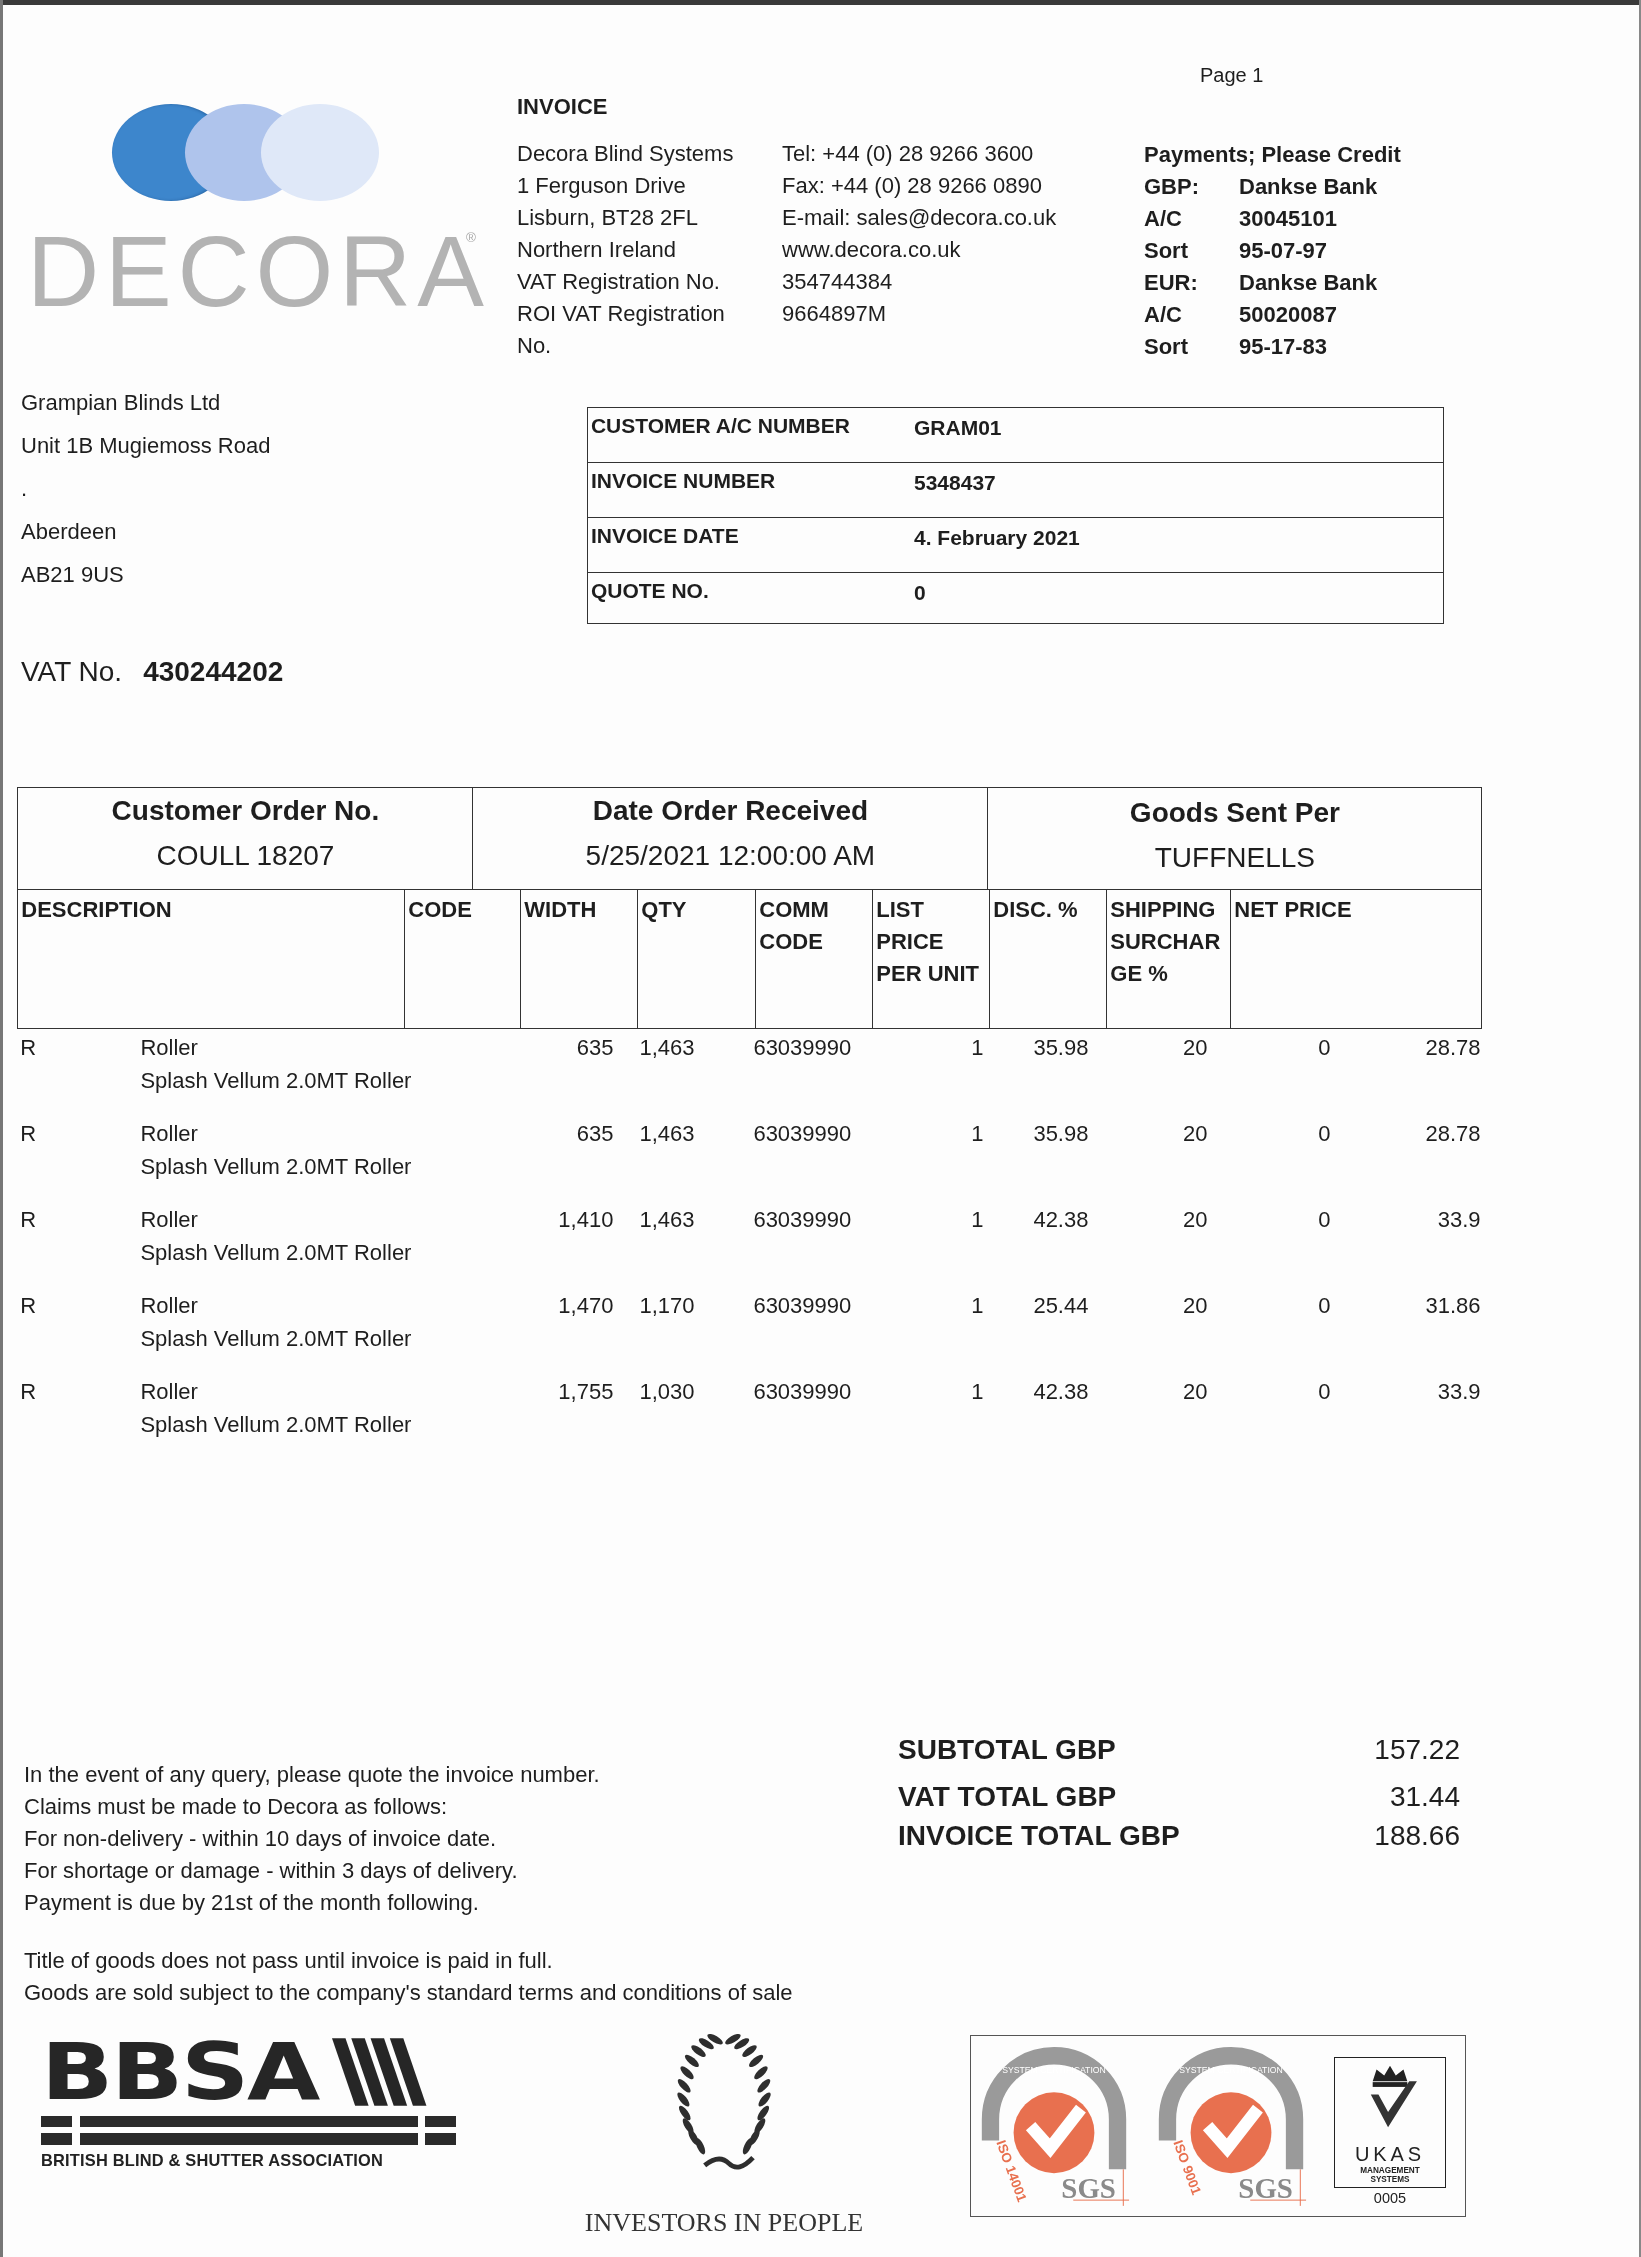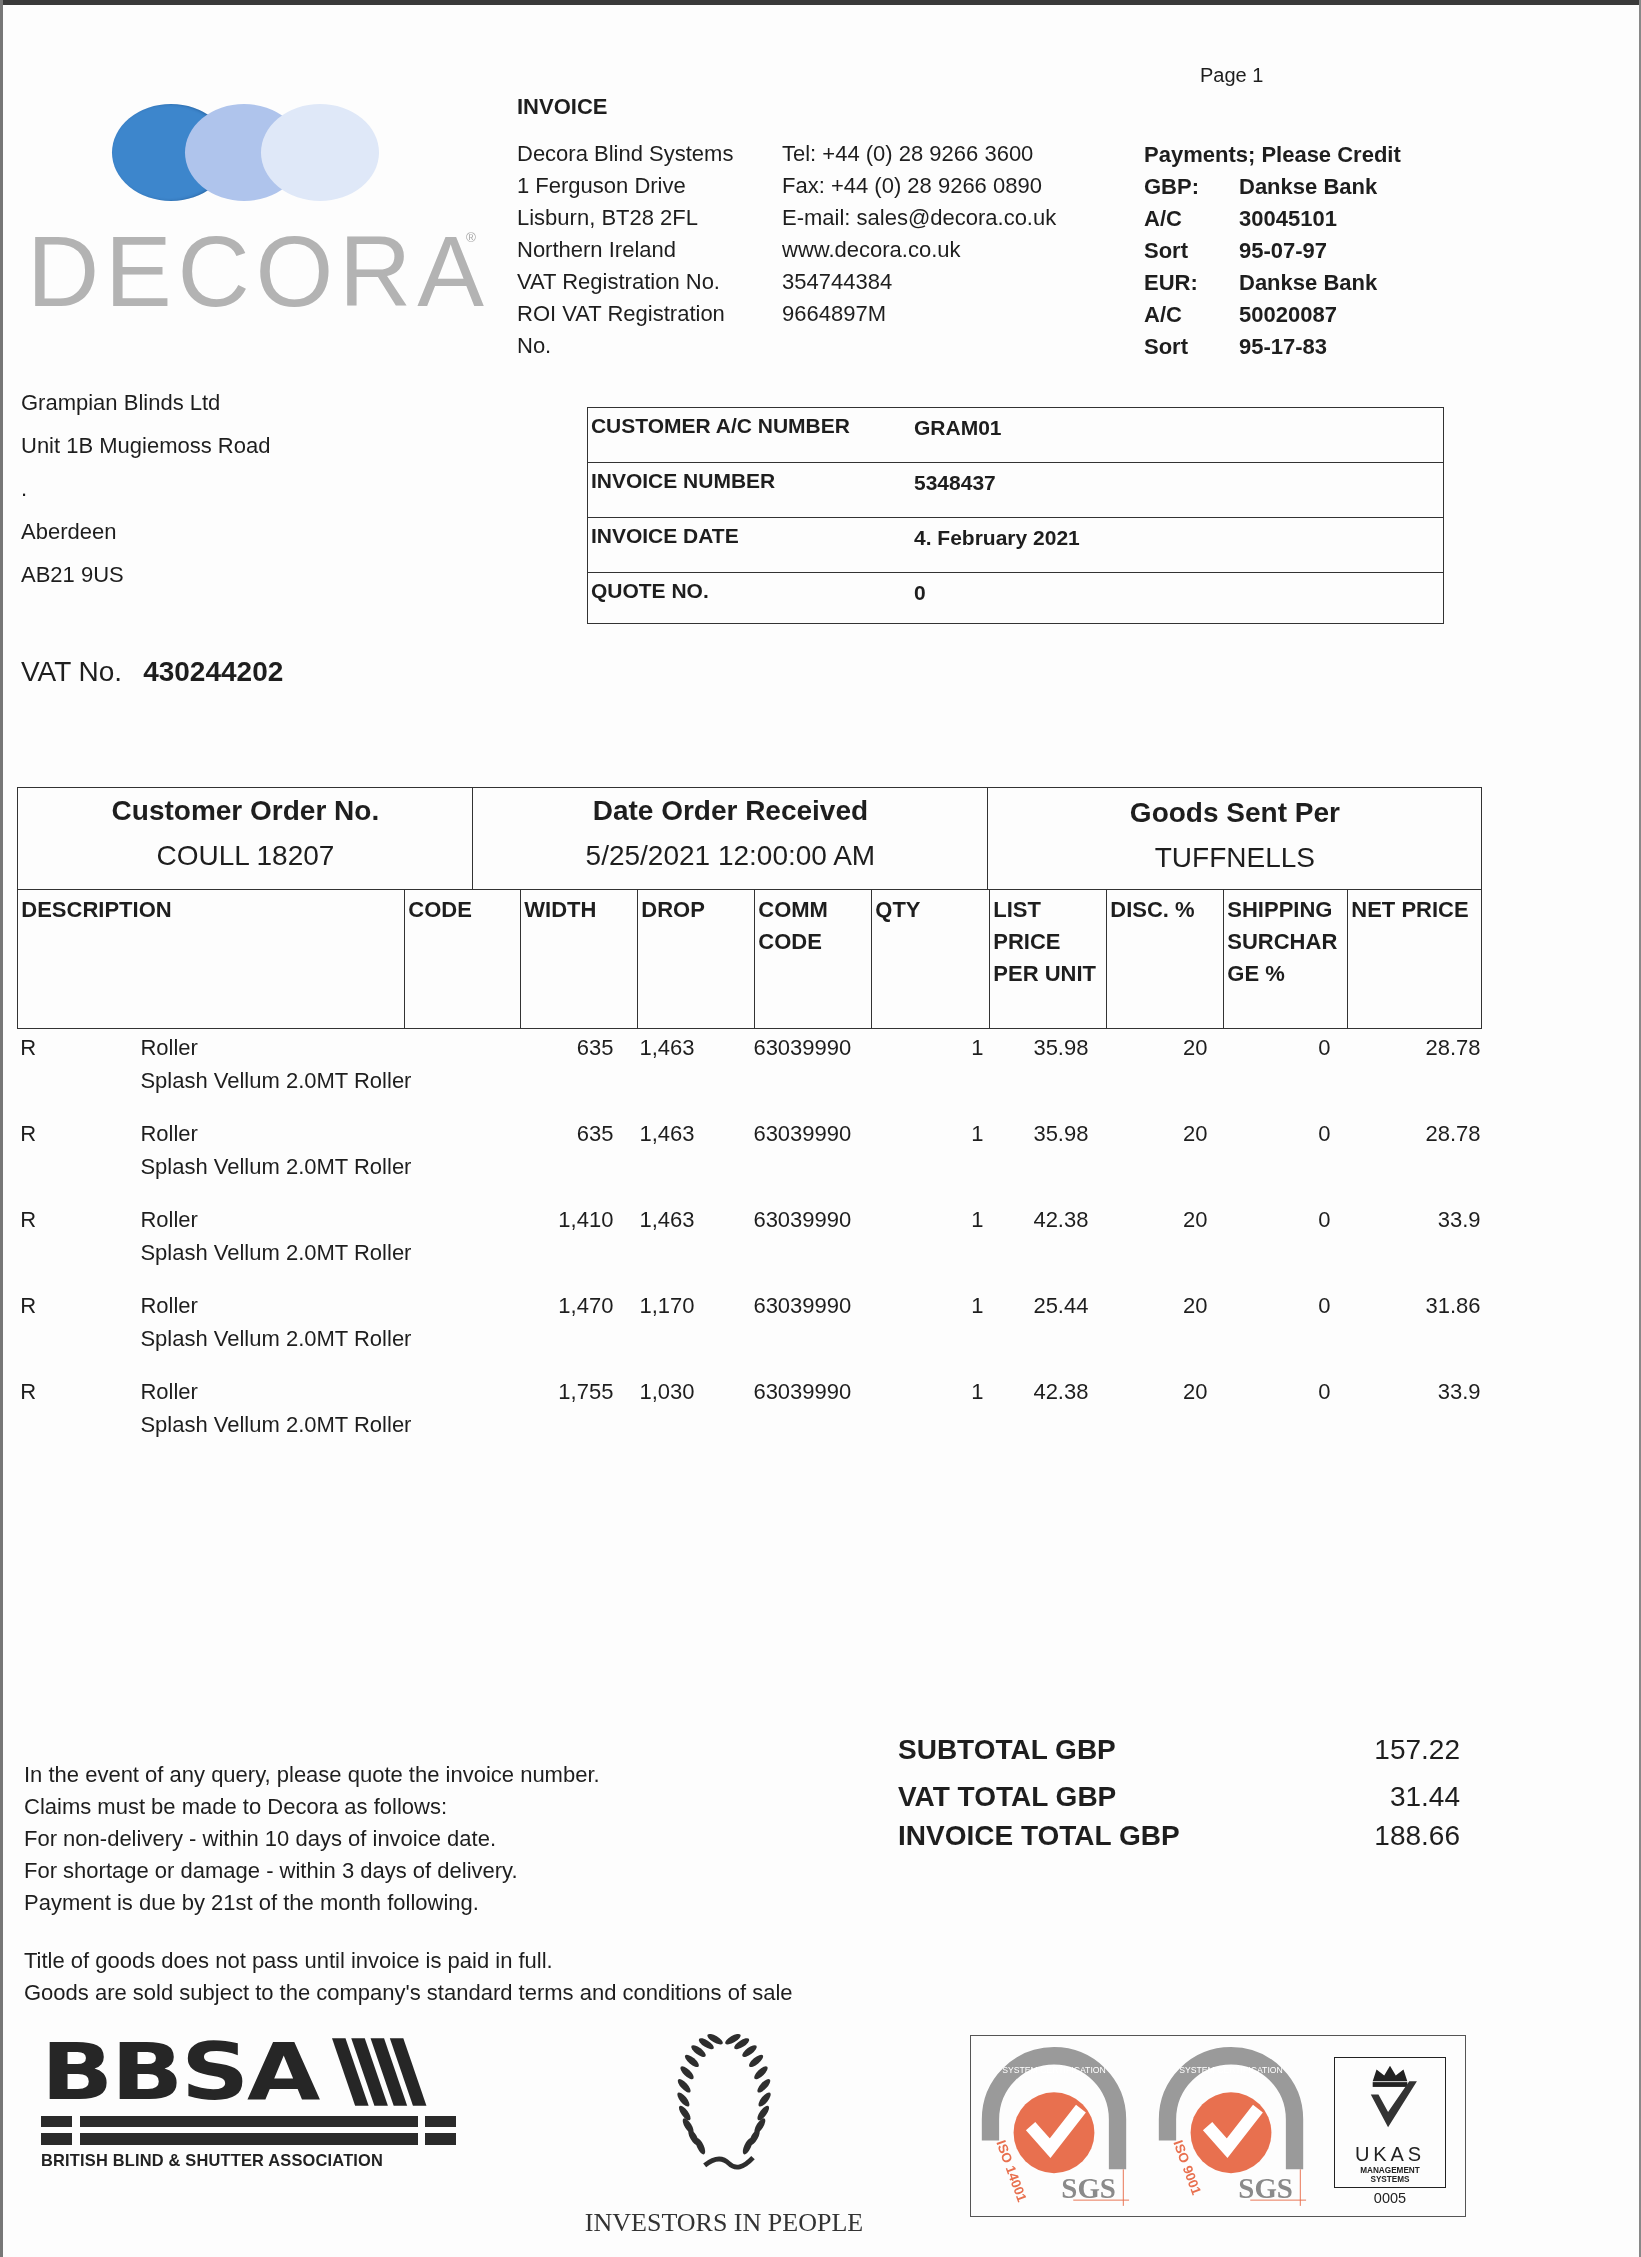--- a/index.html
+++ b/index.html
@@ -192,23 +192,22 @@
     </div>
     <div class="cell" style="flex:1; padding-top:3.9px">
       <div class="lbl">Goods Sent Per</div>
       <div class="val">TUFFNELLS</div>
     </div>
   </div>
   <div class="chead">
     <div class="hc" style="width:386px">DESCRIPTION</div>
     <div class="hc" style="width:116px">CODE</div>
     <div class="hc" style="width:117px">WIDTH</div>
-    <div class="hc" style="width:117px">DROP</div>
+    <div class="hc" style="width:118px">QTY</div>
     <div class="hc" style="width:117px; word-break:normal">COMM CODE</div>
-    <div class="hc" style="width:118px">QTY</div>
     <div class="hc" style="width:117px; word-break:normal">LIST PRICE PER UNIT</div>
     <div class="hc" style="width:117px">DISC. %</div>
     <div class="hc" style="width:124px; word-break:break-all">SHIPPING SURCHARGE %</div>
     <div class="hc" style="flex:1">NET PRICE</div>
   </div>
 </div>
 
 <div class="abs items" id="items">
     <div class="item">
       <span style="left: 2.9px;">R</span>

